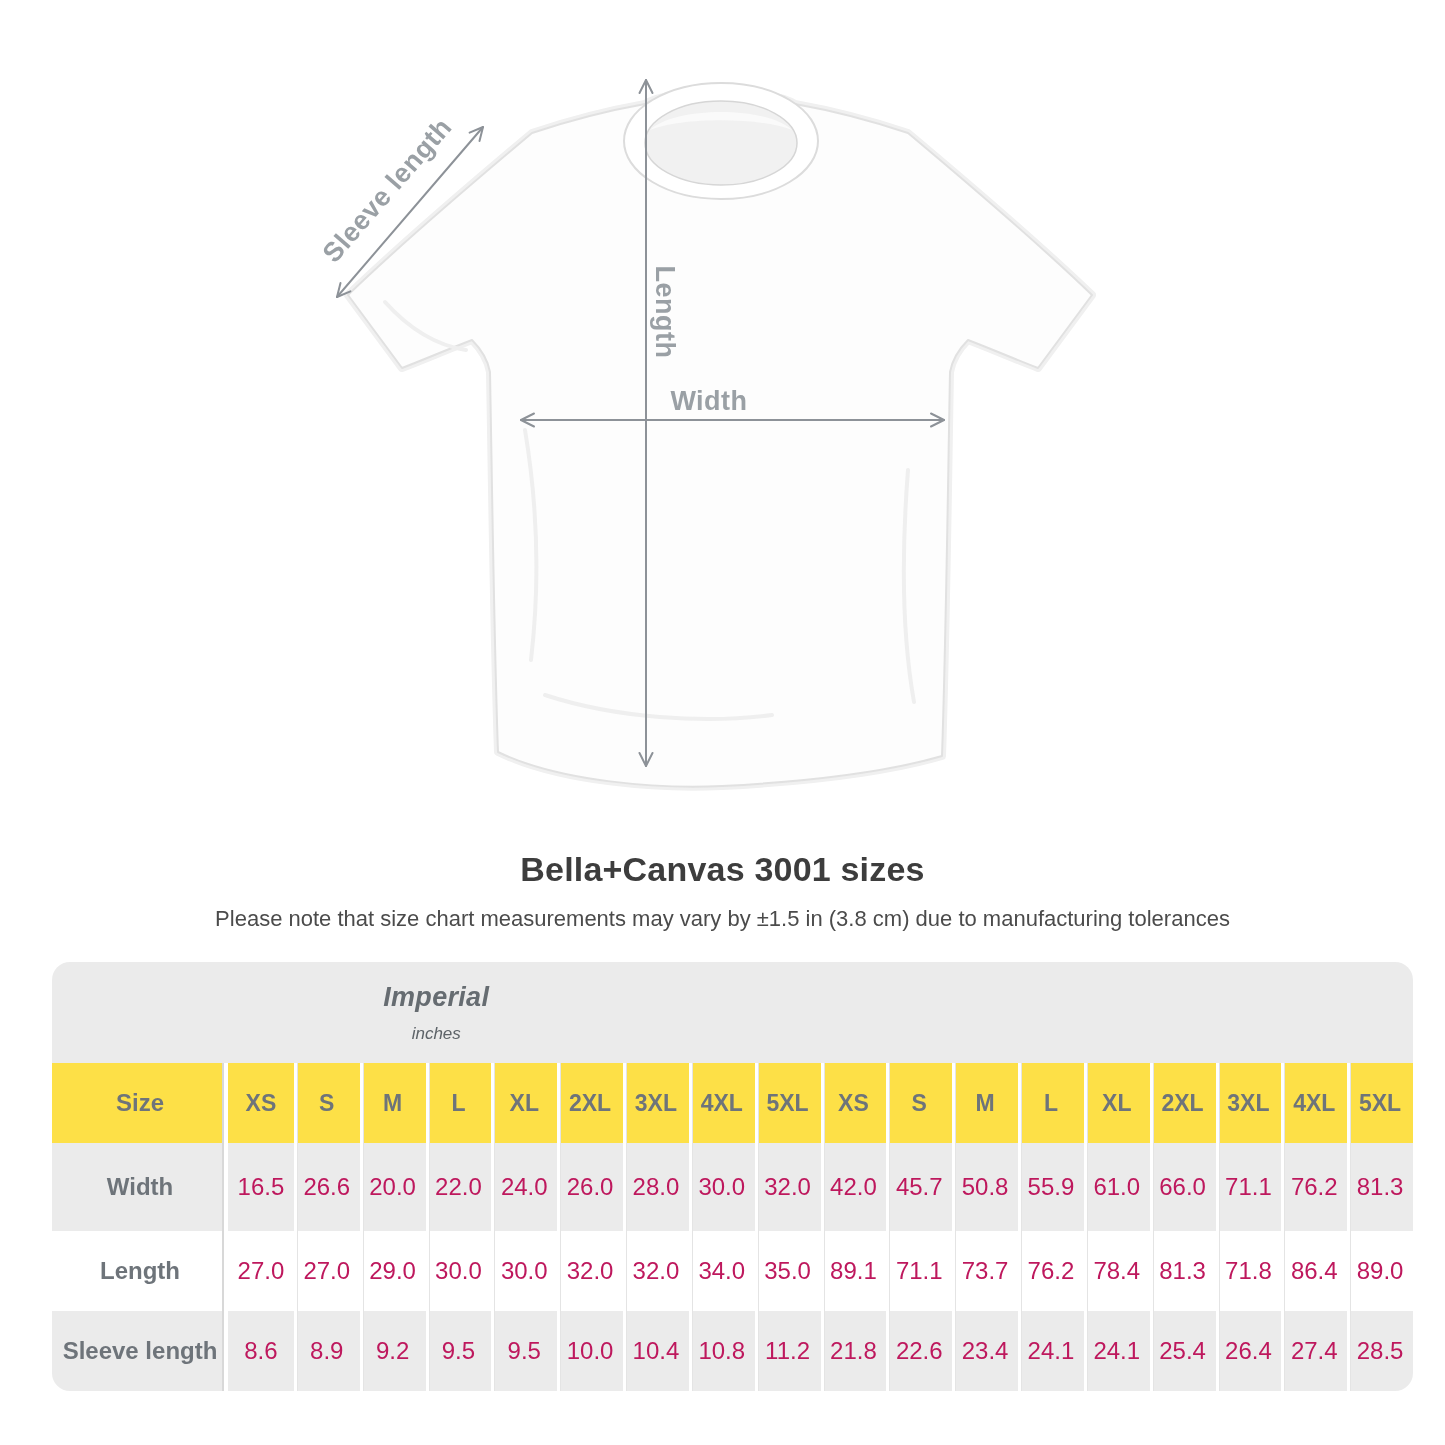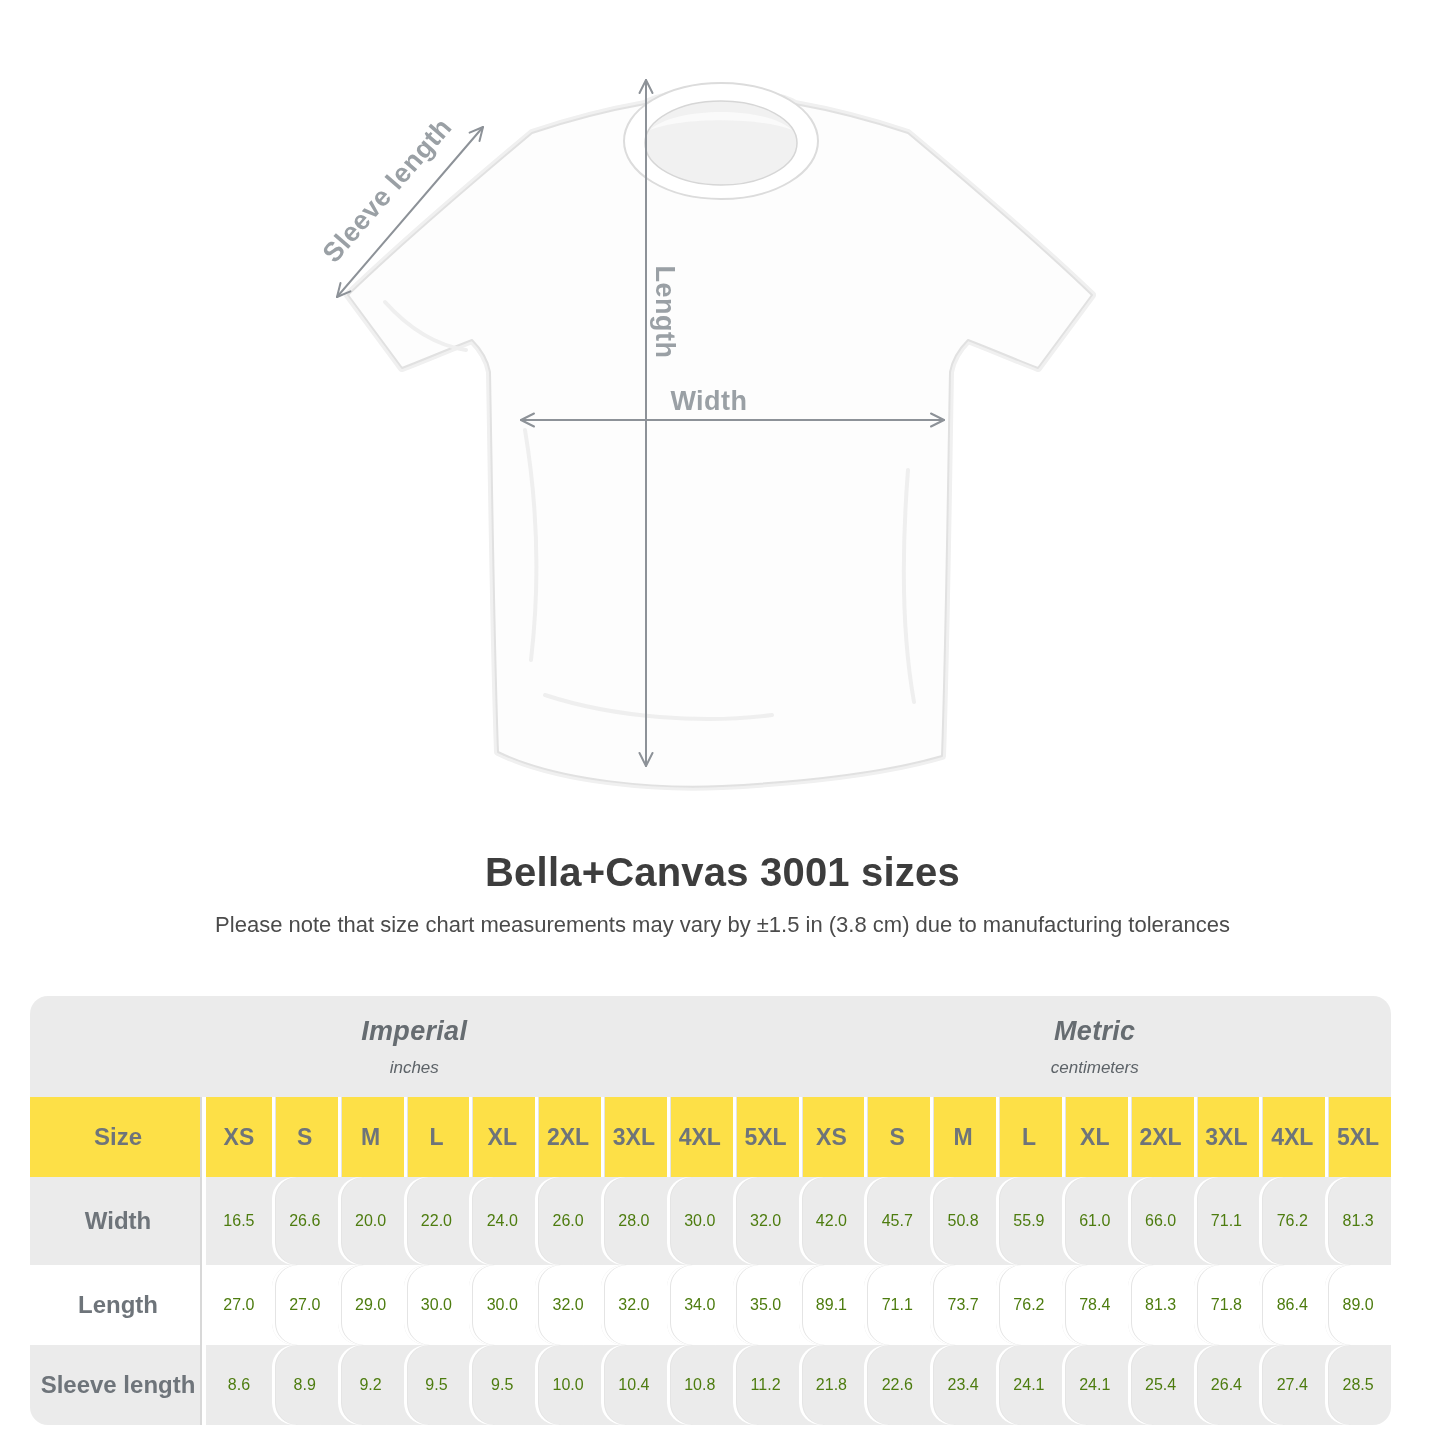--- a/index.html
+++ b/index.html
@@ -12,45 +12,45 @@
   
   .diagram-wrap { position:absolute; left:0; top:0; width:1445px; height:860px; }
   .diagram-wrap svg { display:block; width:100%; height:100%; }
   .measure-label {
     font-family:"Liberation Sans","DejaVu Sans",sans-serif;
     font-size:27px; font-weight:bold; fill:#9aa0a5; letter-spacing:.5px;
   }
 
   
   .heading { position:absolute; left:0; top:850px; width:1445px; text-align:center; }
-  .page-title { font-size:40px; font-weight:bold; color:#3d3d3d; letter-spacing:.2px; }
+  .page-title { font-size:34px; font-weight:bold; color:#3d3d3d; letter-spacing:.2px; }
   .page-subtitle { margin-top:17px; font-size:22px; color:#4b4b4b; }
 
   
   .size-table {
-    position:absolute; left:30px; top:962px; width:1361px;
-    border-radius:18px; overflow:hidden; background:#ffffff;margin-top:34px;
+    position:absolute; left:52px; top:962px; width:1361px;
+    border-radius:18px; overflow:hidden; background:#ffffff;
   }
   .trow { display:grid; grid-template-columns:176px repeat(18,1fr); }
   .band { height:101px; background:#ebebeb; }
   .bcell { display:flex; flex-direction:column; align-items:center; justify-content:center; gap:11px; }
   .bcell.bi { grid-column:1 / 11; }
   .bcell.bm { grid-column:11 / 20; }
   .bu { font-size:27px; font-weight:bold; font-style:italic; color:#666c71; letter-spacing:.3px; }
   .bs { font-size:17px; font-style:italic; color:#5d6368; }
 
   .r-size { height:80px; background:#fde047; }
   .r-data { height:80px; background:#ffffff; }
   .r-data.tall { height:88px; }
   .r-data.gray { background:#ebebeb; }
 
   .cell { display:flex; align-items:center; justify-content:center; }
   .lbl  { font-size:24px; font-weight:bold; color:#6e747a; }
   .hdr  { font-size:23px; font-weight:bold; color:#6e747a; }
-  .val  { font-size:16px; color:#4d7c0f;border-radius:22px; }
+  .val  { font-size:24px; color:#be185d; }
   .hdr, .val { box-shadow: inset 3px 0 0 #ffffff, inset 4px 0 0 #e4e4e4; }
   .nosep { box-shadow:none !important; }
   .first { box-shadow: inset -4px 0 0 #ffffff, inset -6px 0 0 #d8d8d8; }
 </style>
 </head>
 <body>
 
 <div class="diagram-wrap">
   <svg viewBox="0 0 1445 860">
 
@@ -104,24 +104,20 @@
 <div class="heading">
   <div class="page-title">Bella+Canvas 3001 sizes</div>
   <div class="page-subtitle">Please note that size chart measurements may vary by ±1.5 in (3.8 cm) due to manufacturing tolerances</div>
 </div>
 
 <div class="size-table">
   <div class="trow band">
     <div class="bcell bi">
       <div class="bu">Imperial</div>
       <div class="bs">inches</div>
-    </div>
-    <div class="bcell bm">
-      <div class="bu">Metric</div>
-      <div class="bs">centimeters</div>
     </div>
   </div>
   <div>
       <div class="trow r-size">
         <div class="cell lbl first">Size</div>
         <div class="cell hdr nosep">XS</div>
         <div class="cell hdr">S</div>
         <div class="cell hdr">M</div>
         <div class="cell hdr">L</div>
         <div class="cell hdr">XL</div>

